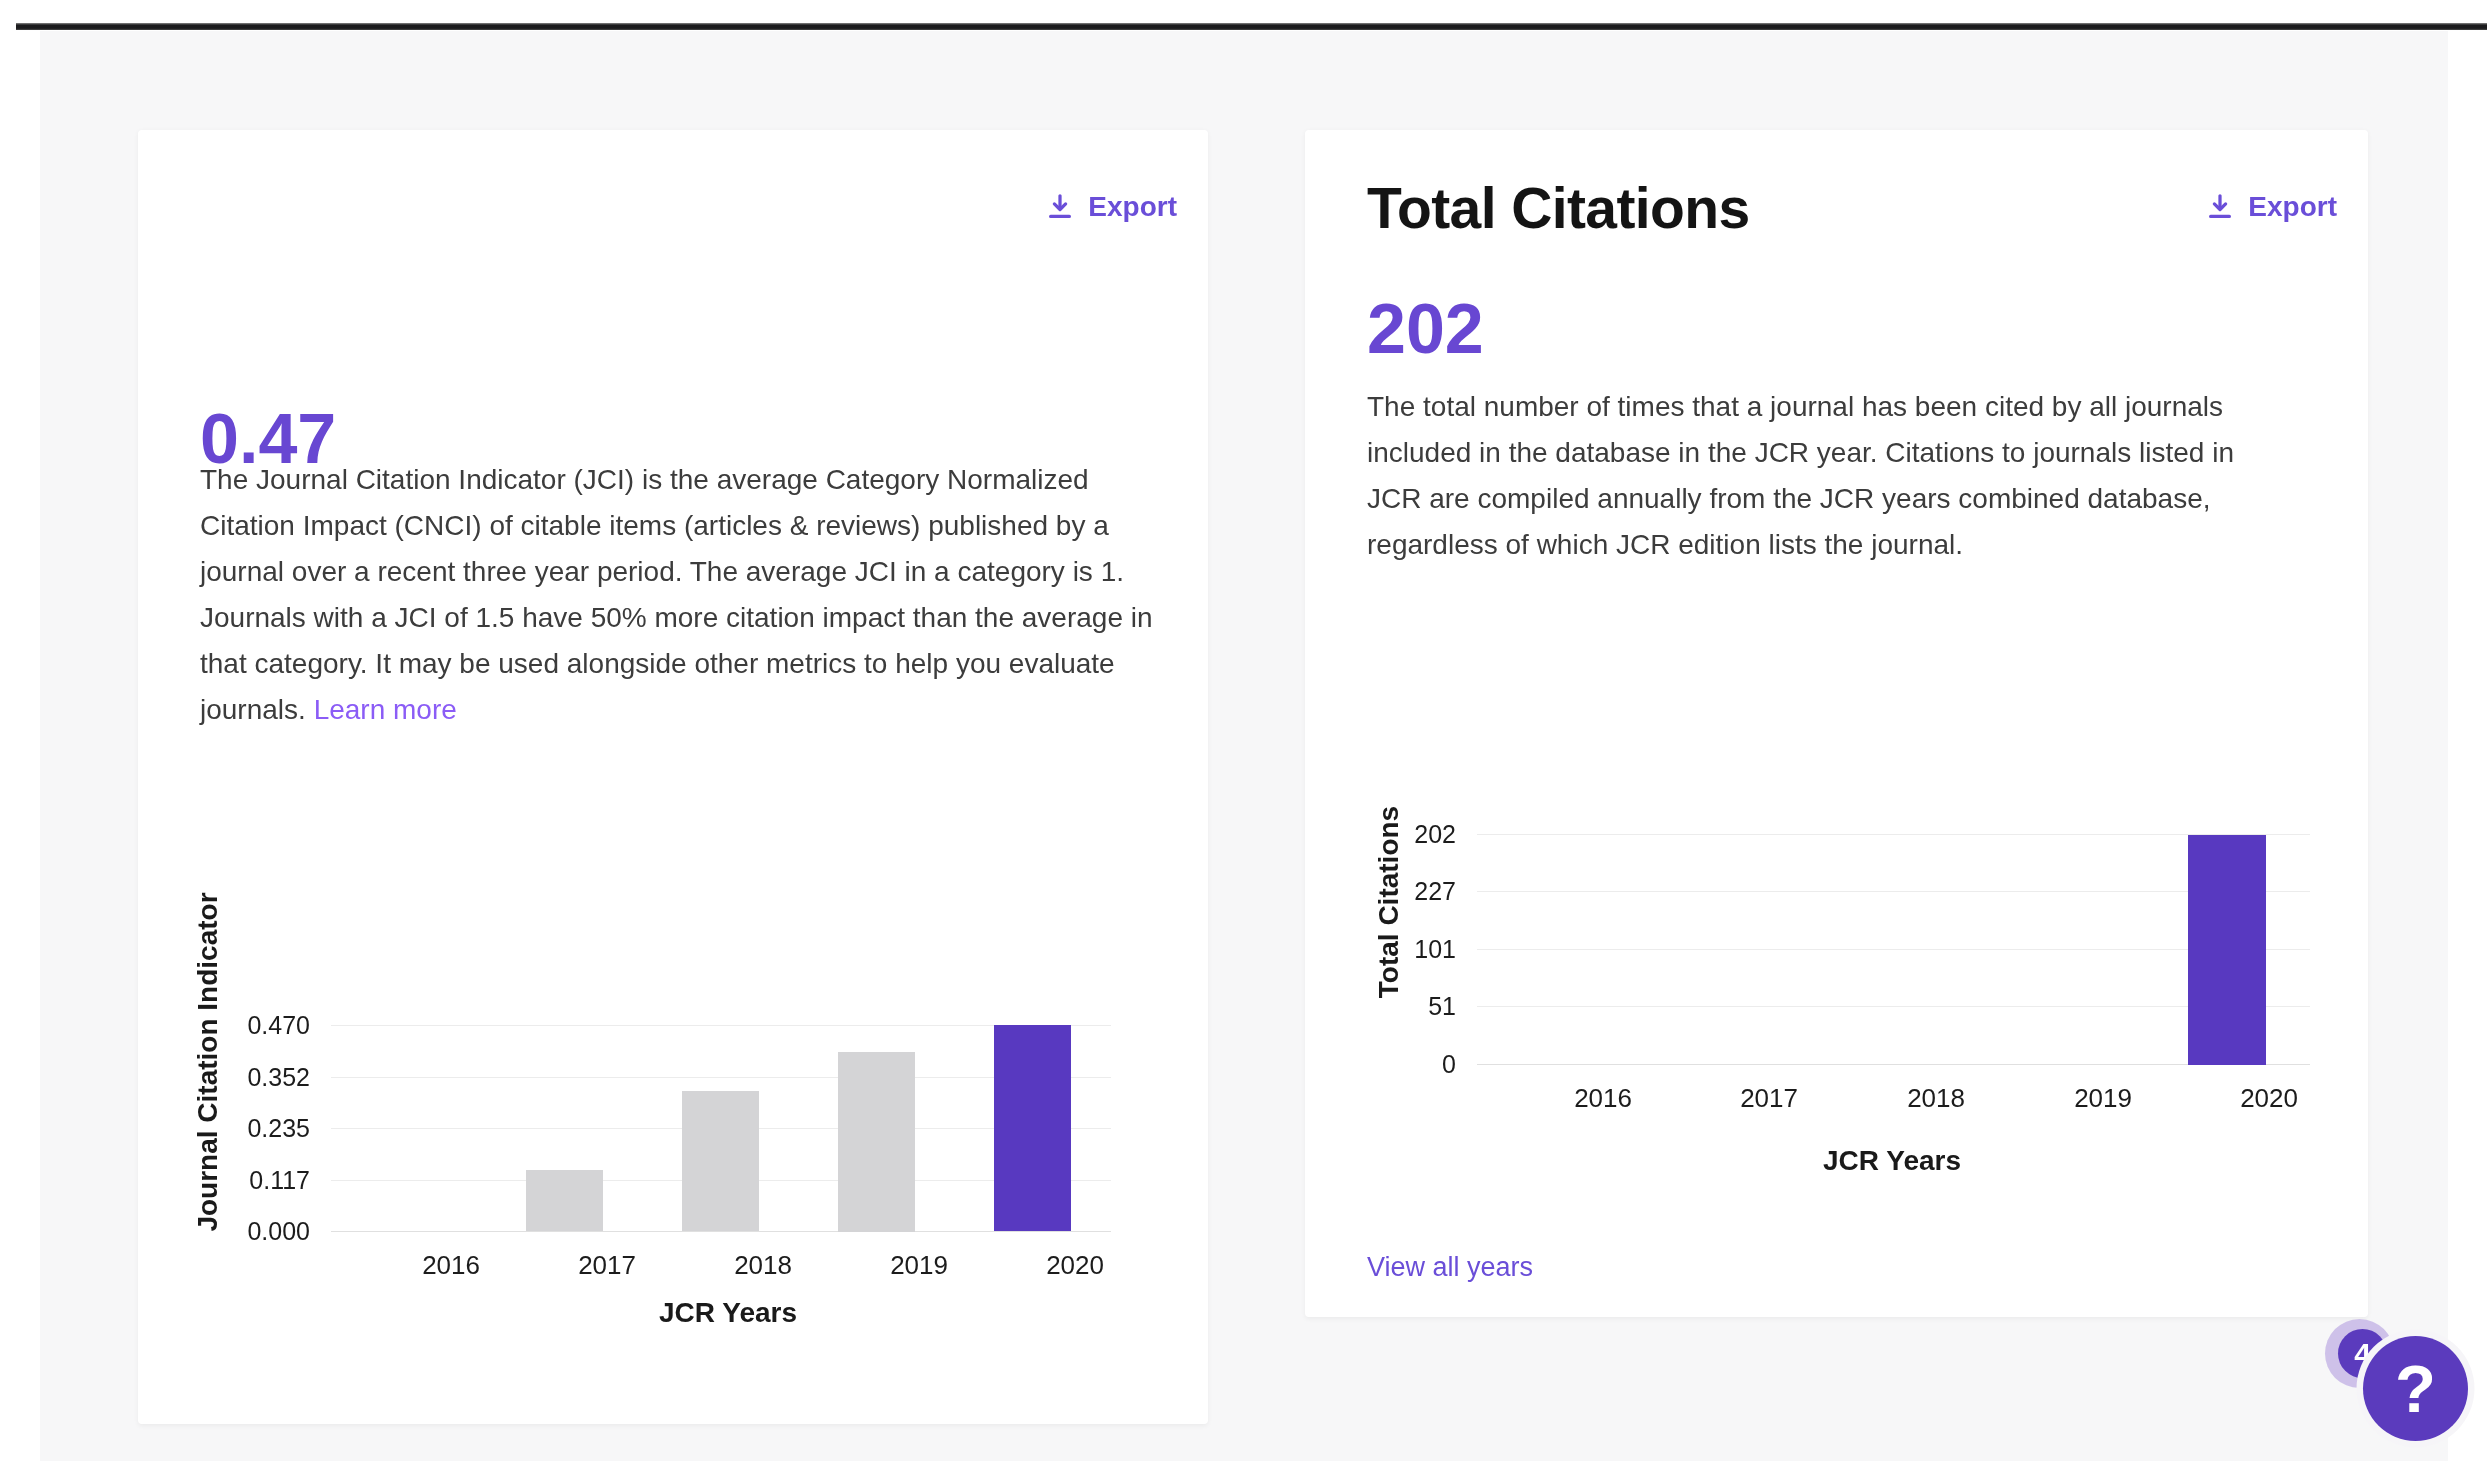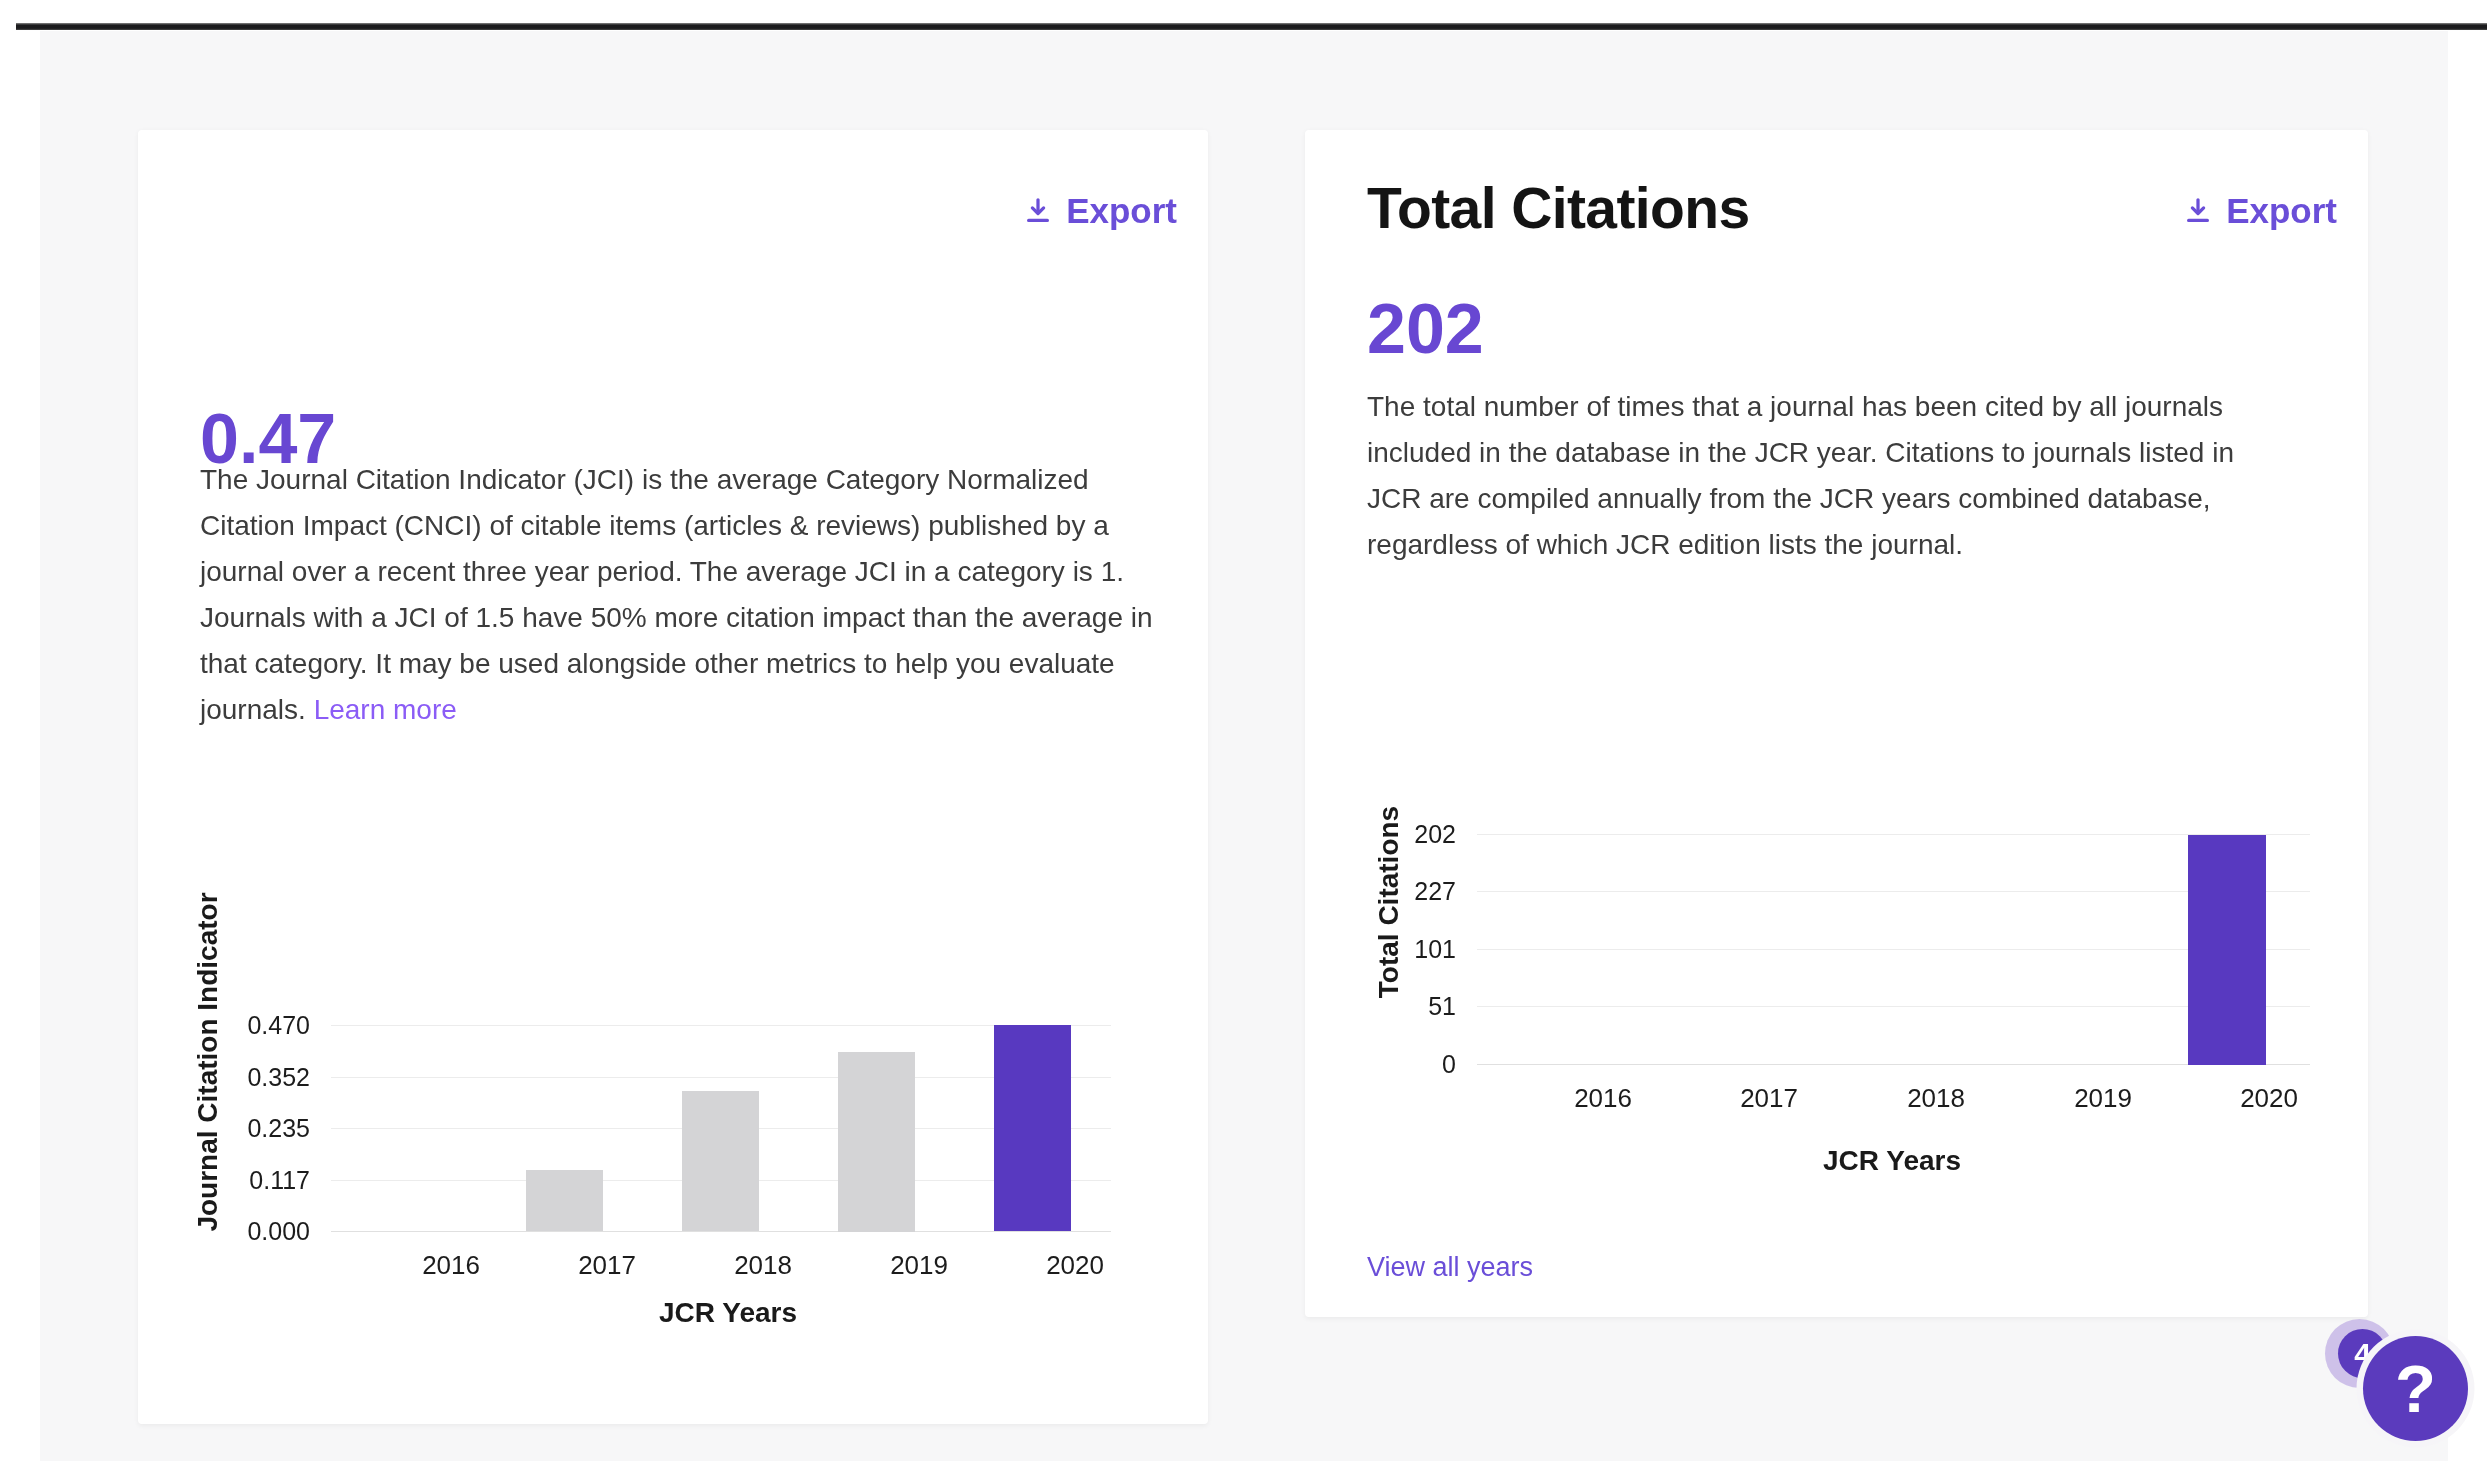--- a/index.html
+++ b/index.html
@@ -20,21 +20,21 @@
   .metric{position:absolute;left:62px;font-size:70px;font-weight:700;color:#6847d2;line-height:78px;}
   .metric-jci{top:226px;margin-top:44px;}
   .metric-cit{top:160px;}
   .desc{position:absolute;left:62px;margin:0;font-size:28px;line-height:46px;color:#3c3c3c;}
   .desc-jci{top:327px;width:966px;}
   .desc-cit{top:254px;width:928px;}
   .inline-link{color:#8b5cf6;cursor:pointer;white-space:nowrap;}
 
   .export{position:absolute;top:61px;right:31px;display:flex;align-items:center;gap:13px;
     background:none;border:none;padding:0;cursor:pointer;
-    font-family:inherit;font-size:35px;font-weight:600;color:#6a4ed8;}
+    font-family:inherit;font-size:28px;font-weight:600;color:#6a4ed8;}
   .export svg{display:block;}
 
   .viewall{position:absolute;left:62px;top:1074px;font-size:27px;color:#6a4ed8;
     cursor:pointer;text-decoration:none;margin-top:48px;}
 
   .chart{position:absolute;left:0;top:0;width:100%;height:100%;pointer-events:none;}
   .gridline{position:absolute;height:1.3px;background:#ececec;}
   .gridline.base{background:#e0e0e0;}
   .bar{position:absolute;pointer-events:auto;cursor:pointer;}
   .ytick{position:absolute;text-align:right;font-size:25px;line-height:31px;color:#1c1c1c;}

